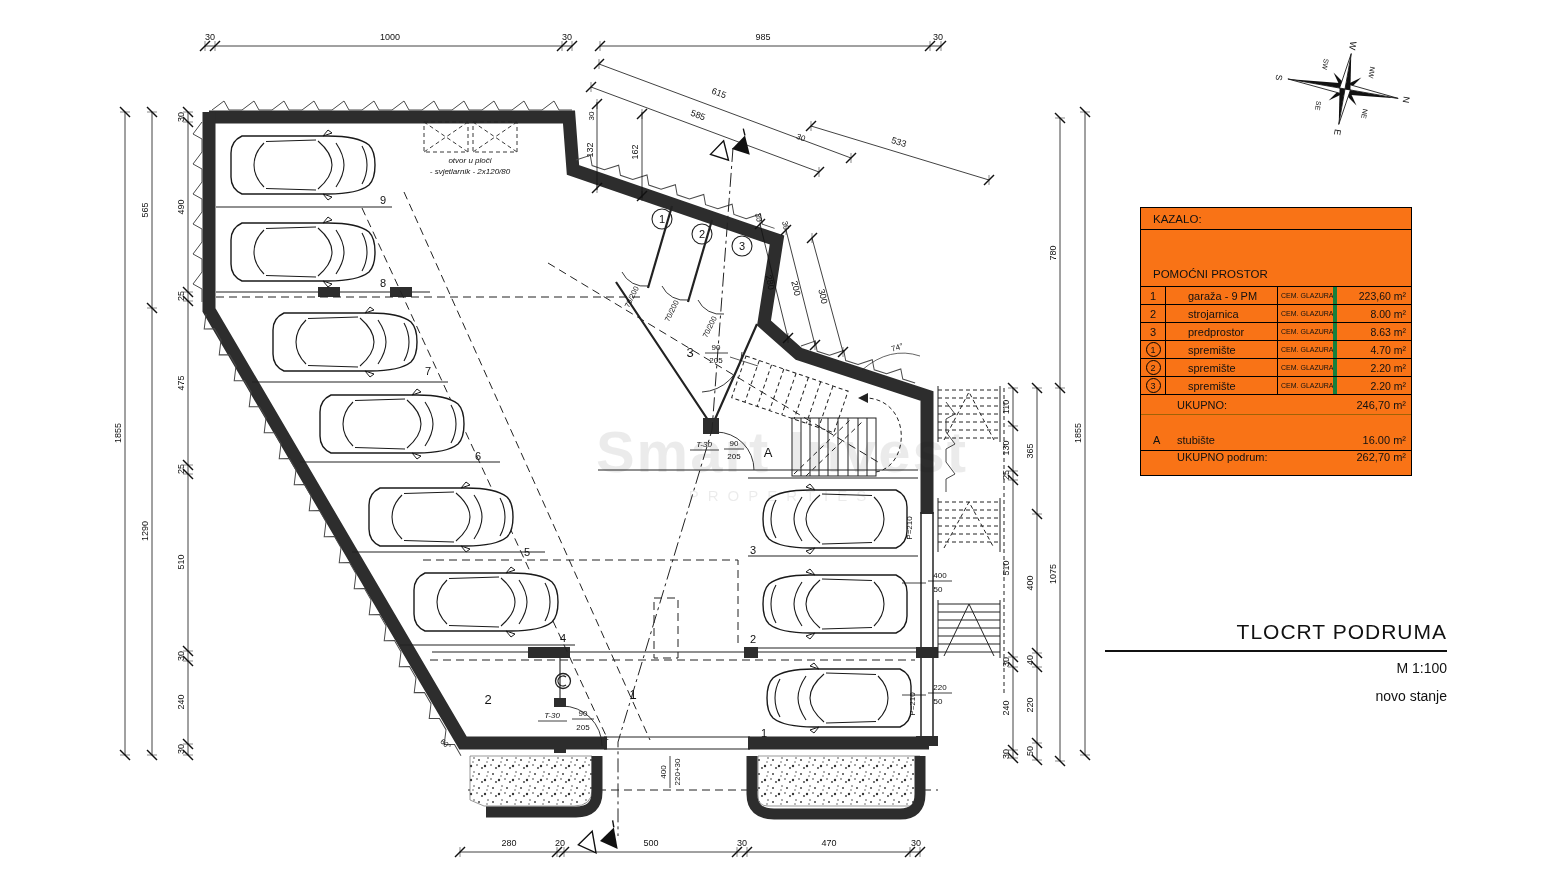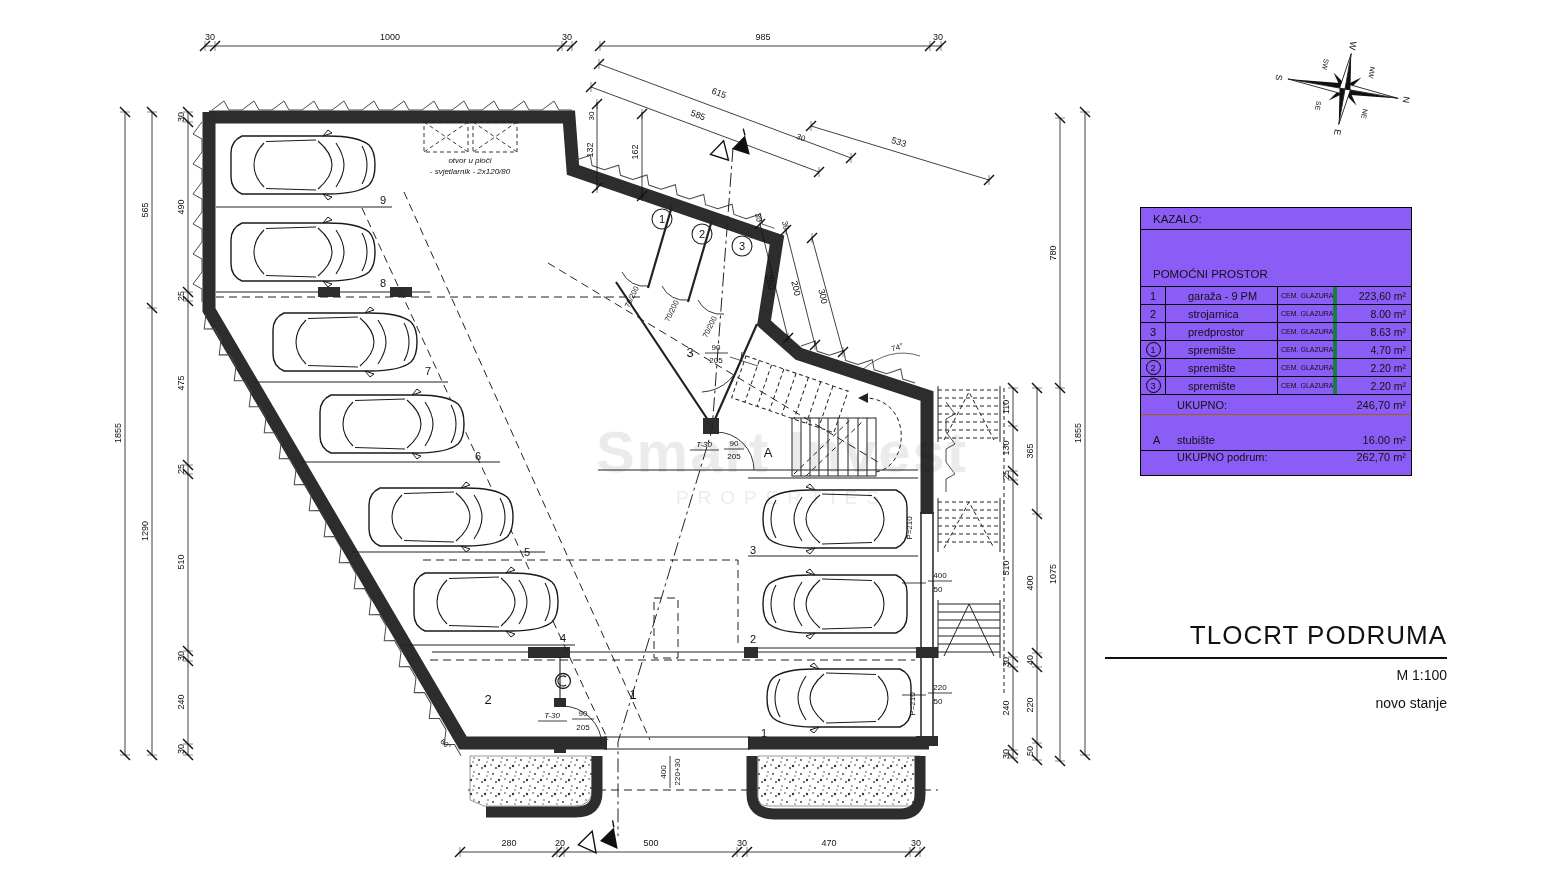--- a/index.html
+++ b/index.html
@@ -9,24 +9,24 @@
   .dimtx{font-size:9px;text-anchor:middle}
   .dimsm{font-size:8px;text-anchor:middle}
   .lbl{font-size:13px;text-anchor:middle}
   .spot{font-size:11px;text-anchor:middle}
   .tiny{font-size:7.5px;text-anchor:middle}
   .ital{font-style:italic}
   
   .wm{position:absolute;left:592px;top:418px;width:380px;text-align:center;opacity:.08;
       pointer-events:none;z-index:3}
   .wm .w1{font-size:58px;font-weight:bold;letter-spacing:2px;white-space:nowrap}
-  .wm .w2{font-size:19px;letter-spacing:9px;margin-top:2px}
+  .wm .w2{font-size:15px;letter-spacing:9px;margin-top:2px}
   
   .legend{position:absolute;left:1140px;top:207px;width:272px;border:1.6px solid #000;
-          background:#8b5cf6;z-index:5;font-size:11px;box-sizing:border-box}
+          background:#f97316;z-index:5;font-size:11px;box-sizing:border-box}
   .lg-header{height:21px;border-bottom:1.4px solid #000;display:flex;align-items:center;
              padding-left:12px;font-size:11.5px}
   .lg-section{height:50px;display:flex;align-items:flex-end;padding:0 0 6px 12px;font-size:11.5px}
   .lg-row{display:grid;grid-template-columns:24px 112px 56px 1fr;border-top:1px solid #000;
           height:17px;align-items:center}
   .lg-row .c-no{text-align:center;height:100%;display:flex;align-items:center;justify-content:center}
   .lg-row .c-name{border-left:1px solid #000;padding-left:22px;height:100%;display:flex;align-items:center}
   .lg-row .c-fin{border-left:1px solid #000;font-size:7px;height:100%;display:flex;align-items:center;
                  padding-left:3px;white-space:nowrap}
   .lg-row .c-area{border-left:4px solid #15803d;text-align:right;padding-right:5px;font-size:10.5px;
@@ -36,21 +36,21 @@
   .lg-total{display:flex;justify-content:space-between;border-top:1px solid #000;
             border-bottom:1px solid #a16207;height:19px;align-items:center;padding:0 5px 0 36px}
   .lg-stair{display:flex;height:17px;align-items:center;margin-top:16px;border-bottom:1px solid #000;
             padding:0 5px 2px 12px}
   .lg-stair .sn{width:24px}
   .lg-stair .sname{flex:1}
   .lg-grand{display:flex;justify-content:space-between;height:24px;
             padding:0 5px 0 36px}
   
   .titleblock{position:absolute;left:1105px;top:620px;width:342px;text-align:right;z-index:5}
-  .titleblock .tb-title{font-size:26px;letter-spacing:1px;white-space:nowrap}
+  .titleblock .tb-title{font-size:21px;letter-spacing:1px;white-space:nowrap}
   .titleblock .tb-rule{border:0;border-top:2px solid #111;margin:6px 0 8px 0}
   .titleblock .tb-scale{font-size:14px}
   .titleblock .tb-status{font-size:14px;margin-top:12px}
 </style>
 </head>
 <body>
 
 <svg width="1566" height="888" viewBox="0 0 1566 888" style="position:absolute;left:0;top:0;z-index:2">
   <defs>
     <pattern id="stip" width="14" height="14" patternUnits="userSpaceOnUse">

